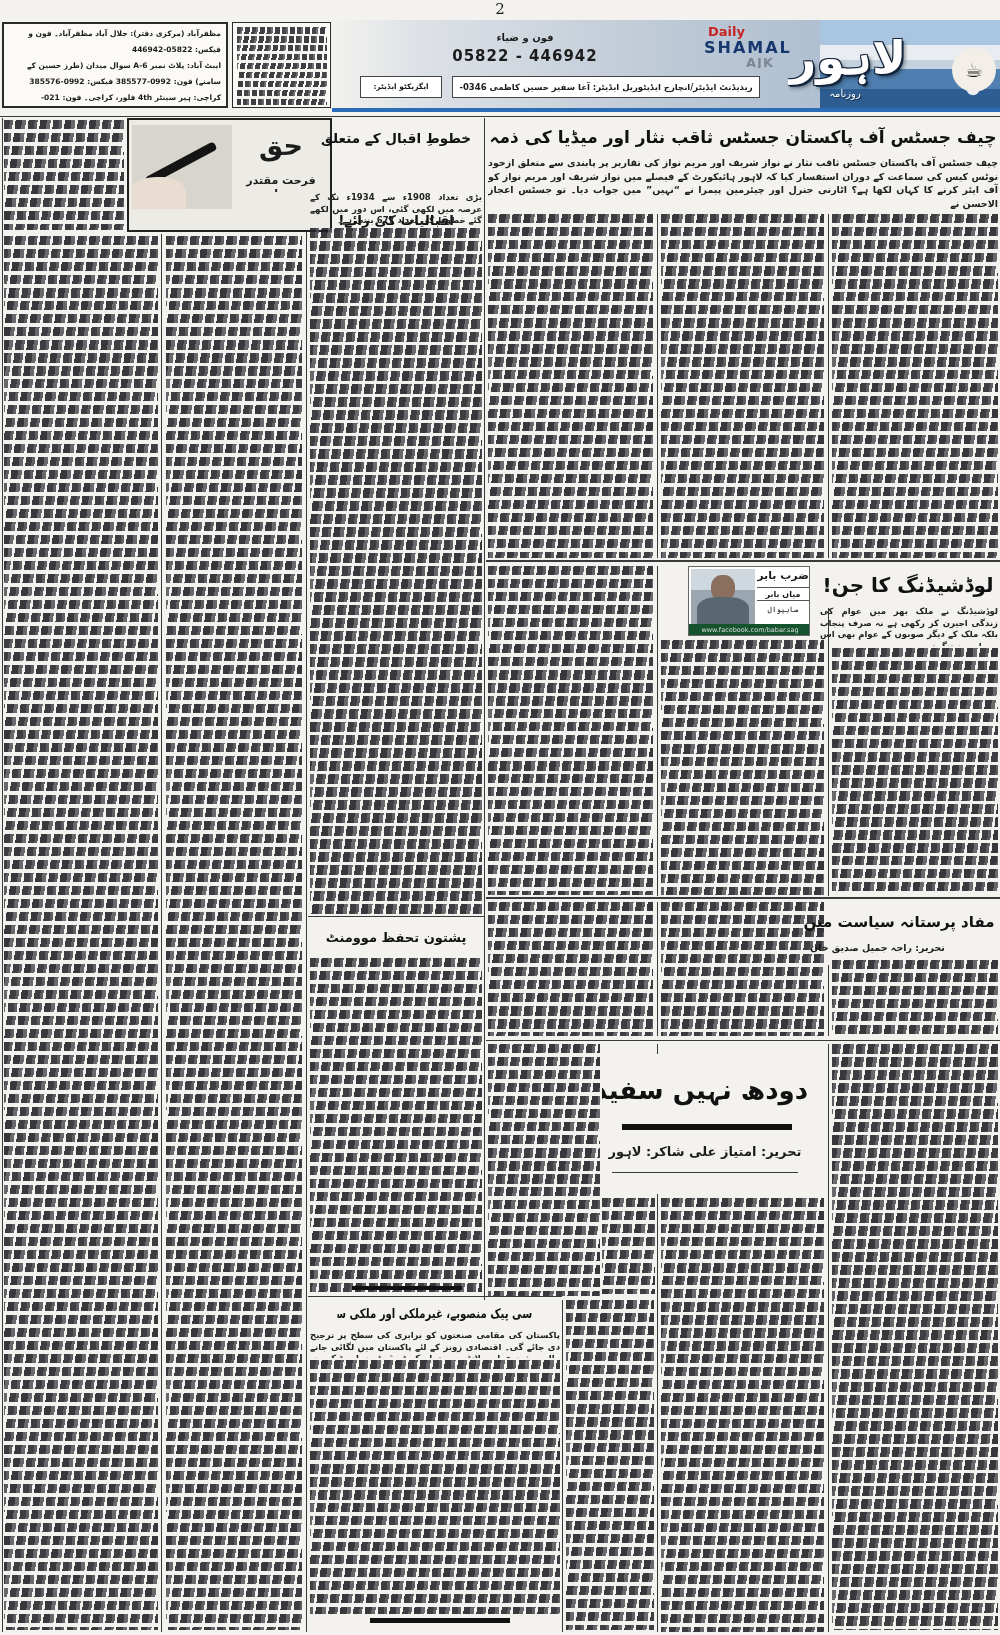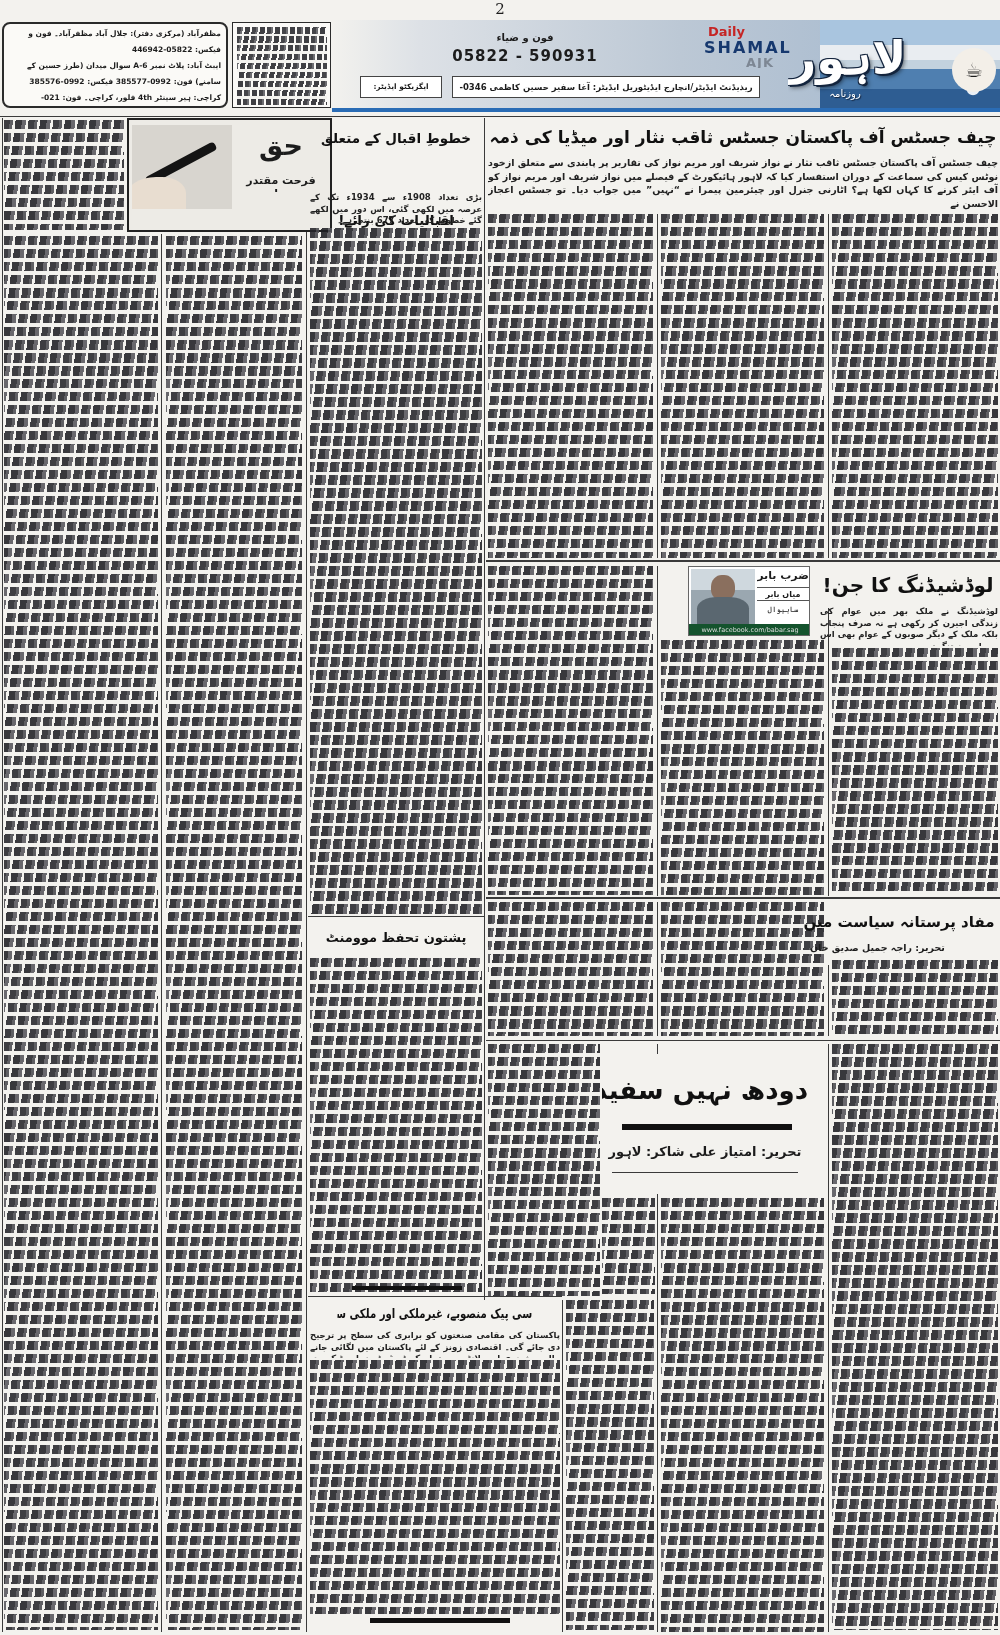--- a/index.html
+++ b/index.html
@@ -24,33 +24,33 @@
 </style>
 </head>
 <body>
 
 <div class="page">
 
   <div class="b ctr" style="left:0;top:0;width:1000px;height:18px;font-family:'DejaVu Serif',serif;font-size:15px;">2</div>
 
   <div class="b" style="left:0;top:20px;width:1000px;height:92px;background:linear-gradient(90deg,#f3f2ee 0 33%,#dde1e6 42%,#bcc8d5 68%,#9fb5cd 100%);">
 
-    <div class="b boxed rtl" style="left:2px;top:2px;width:226px;height:86px;border:2px solid #2b2b2b;border-radius:8px;padding:2px 5px;font-size:7.5px;line-height:16px;text-align:right;font-weight:600;">
+    <div class="b boxed rtl" style="left:2px;top:2px;width:226px;height:86px;border:2px solid #2b2b2b;border-radius:0;padding:2px 5px;font-size:7.5px;line-height:16px;text-align:right;font-weight:600;">
       <div>مظفرآباد (مرکزی دفتر): جلال آباد مظفرآباد۔ فون و فیکس: 05822-446942</div>
       <div>ایبٹ آباد: پلاٹ نمبر 6-A سوال میدان (طرز حسین کے سامنے) فون: 0992-385577 فیکس: 0992-385576</div>
       <div>کراچی: ہیر سینٹر 4th فلور، کراچی۔ فون: 021-3275422</div>
 
     </div>
 
     <div class="b boxed" style="left:232px;top:2px;width:99px;height:86px;border:1.5px solid #2b2b2b;">
       <div class="b utext-s" style="left:4px;top:4px;width:90px;height:78px;"></div>
     </div>
 
     <div class="b ctr rtl" style="left:440px;top:12px;width:170px;height:14px;font-size:10px;font-weight:600;">فون و ضیاء</div>
-    <div class="b ctr" style="left:430px;top:27px;width:190px;height:20px;font-size:15px;font-weight:bold;letter-spacing:1px;">05822 - 590931</div>
+    <div class="b ctr" style="left:430px;top:27px;width:190px;height:20px;font-size:15px;font-weight:bold;letter-spacing:1px;">05822 - 446942</div>
 
     <div class="b boxed ctr rtl" style="left:360px;top:56px;width:82px;height:22px;font-size:7.5px;line-height:20px;font-weight:bold;background:#fff;">ایگزیکٹو ایڈیٹر: سرفراز میر</div>
     <div class="b boxed ctr rtl" style="left:452px;top:56px;width:308px;height:22px;font-size:8.5px;line-height:20px;font-weight:bold;background:#fff;">ریذیڈنٹ ایڈیٹر/انچارج ایڈیٹوریل ایڈیٹر: آغا سفیر حسین کاظمی 0346-5370114</div>
 
     <div class="b" style="left:700px;top:0;width:300px;height:88px;">
 
       <div class="b" style="left:120px;top:0;width:180px;height:88px;background:
            radial-gradient(circle at 85% 78%, rgba(255,255,255,.9) 0 6px, rgba(255,255,255,0) 7px),
            linear-gradient(to bottom,#a9c5df 0 28%,#e9edf1 28% 46%,#c3d2de 46% 56%,#4f7fb0 56% 78%,#2e5d92 78% 100%);"></div>
 

